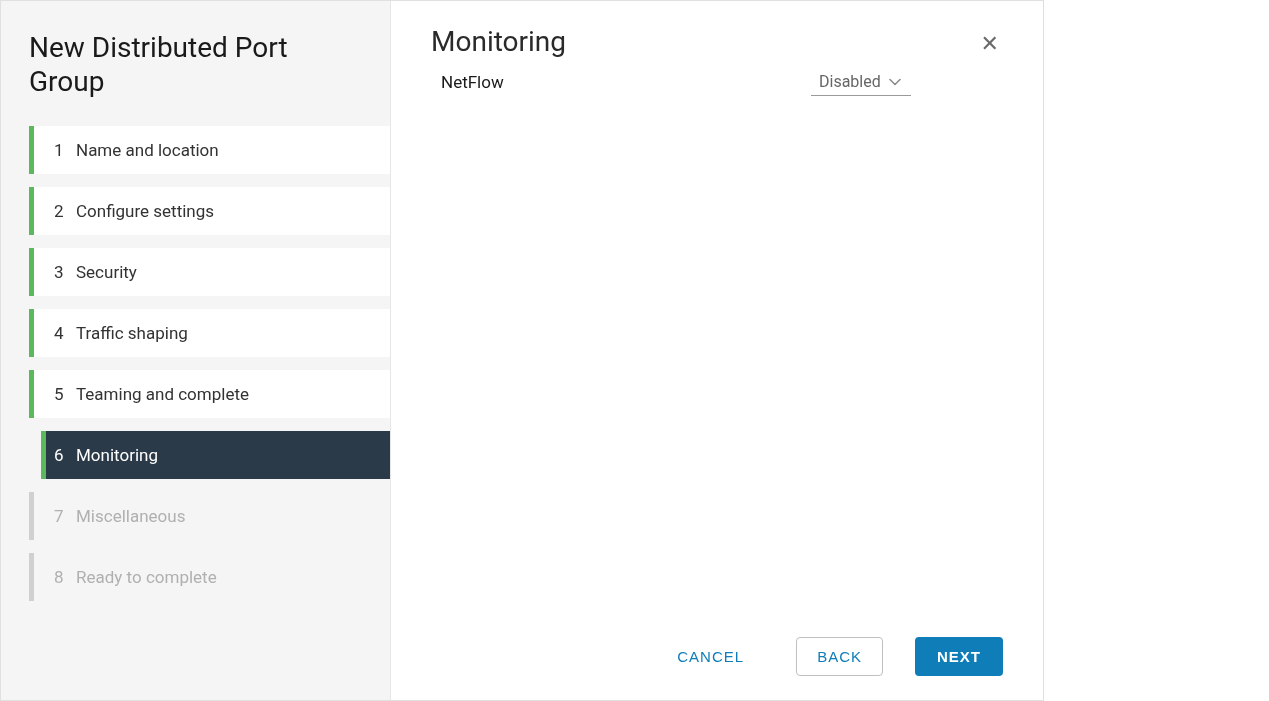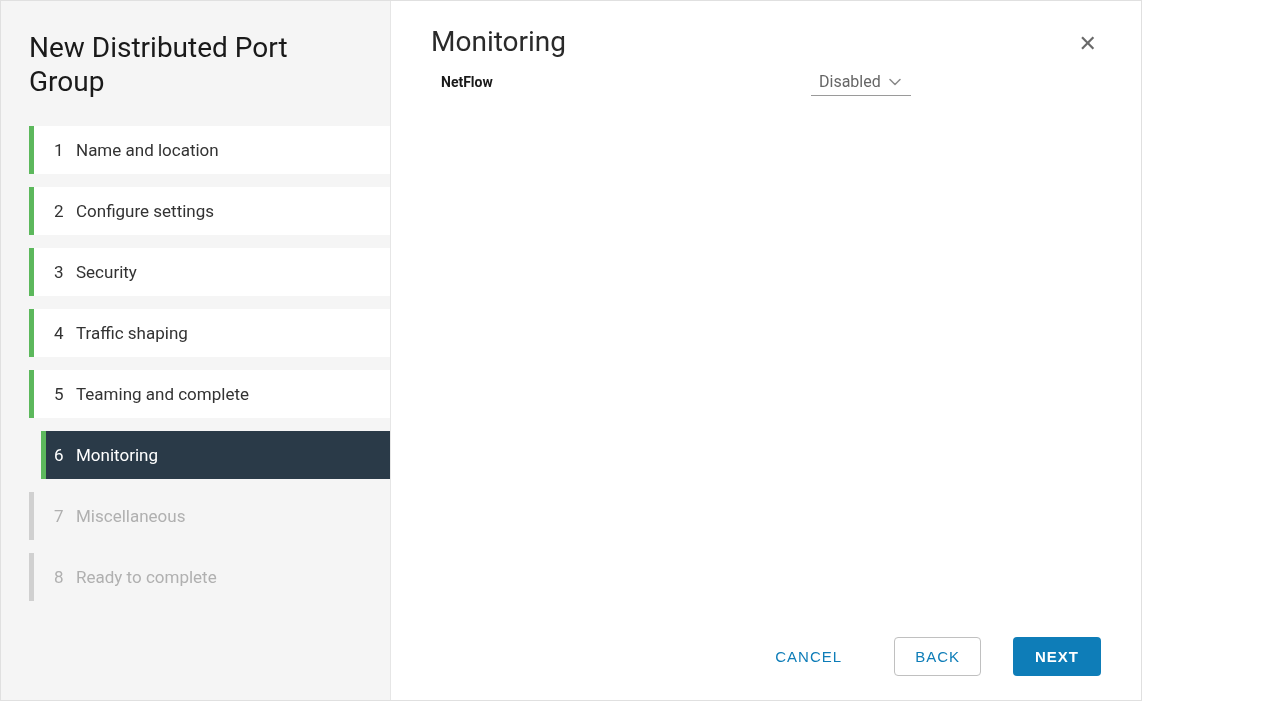--- a/index.html
+++ b/index.html
@@ -9,21 +9,21 @@
     }
     body {
       font-family: -apple-system, BlinkMacSystemFont, "Segoe UI", Roboto, "Helvetica Neue", Arial, sans-serif;
       background: #ffffff;
       width: 1269px;
       height: 701px;
       overflow: hidden;
     }
     .wizard-container {
       display: flex;
-      width: 1142px;
+      width: 1044px;
       height: 701px;
       border: 1px solid #e0e0e0;
       background: #ffffff;
     }
     .sidebar {
       width: 390px;
       background: #f5f5f5;
       border-right: 1px solid #e6e6e6;
       padding: 24px 0 24px 0;
       display: flex;
@@ -106,22 +106,22 @@
       line-height: 1;
       margin-top: 4px;
     }
     .form-row {
       display: flex;
       align-items: center;
       margin-bottom: 20px;
     }
     .form-label {
       width: 380px;
-      font-size: 14px;
-      font-weight: 700;
+      font-size: 17px;
+      font-weight: 400;
       color: #1a1a1a;
       padding-left: 10px;
     }
     .dropdown {
       display: inline-flex;
       align-items: center;
       border-bottom: 1px solid #9a9a9a;
       padding: 4px 4px 4px 8px;
       min-width: 100px;
       cursor: pointer;

